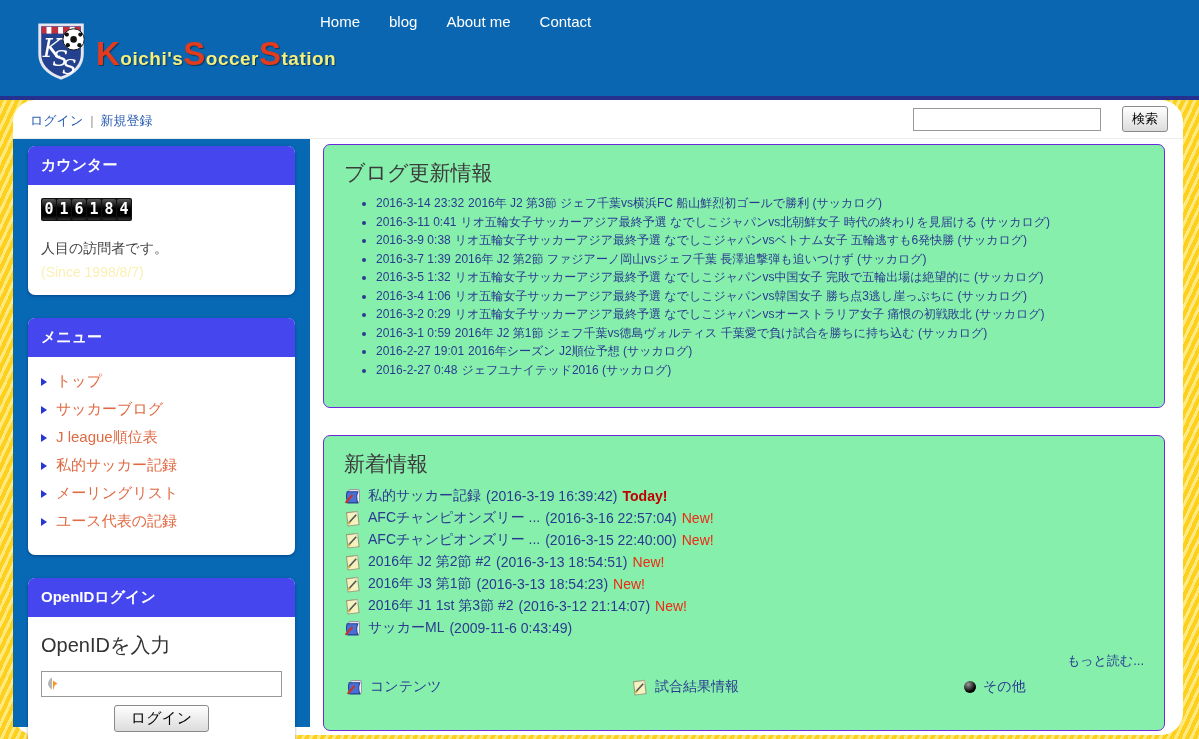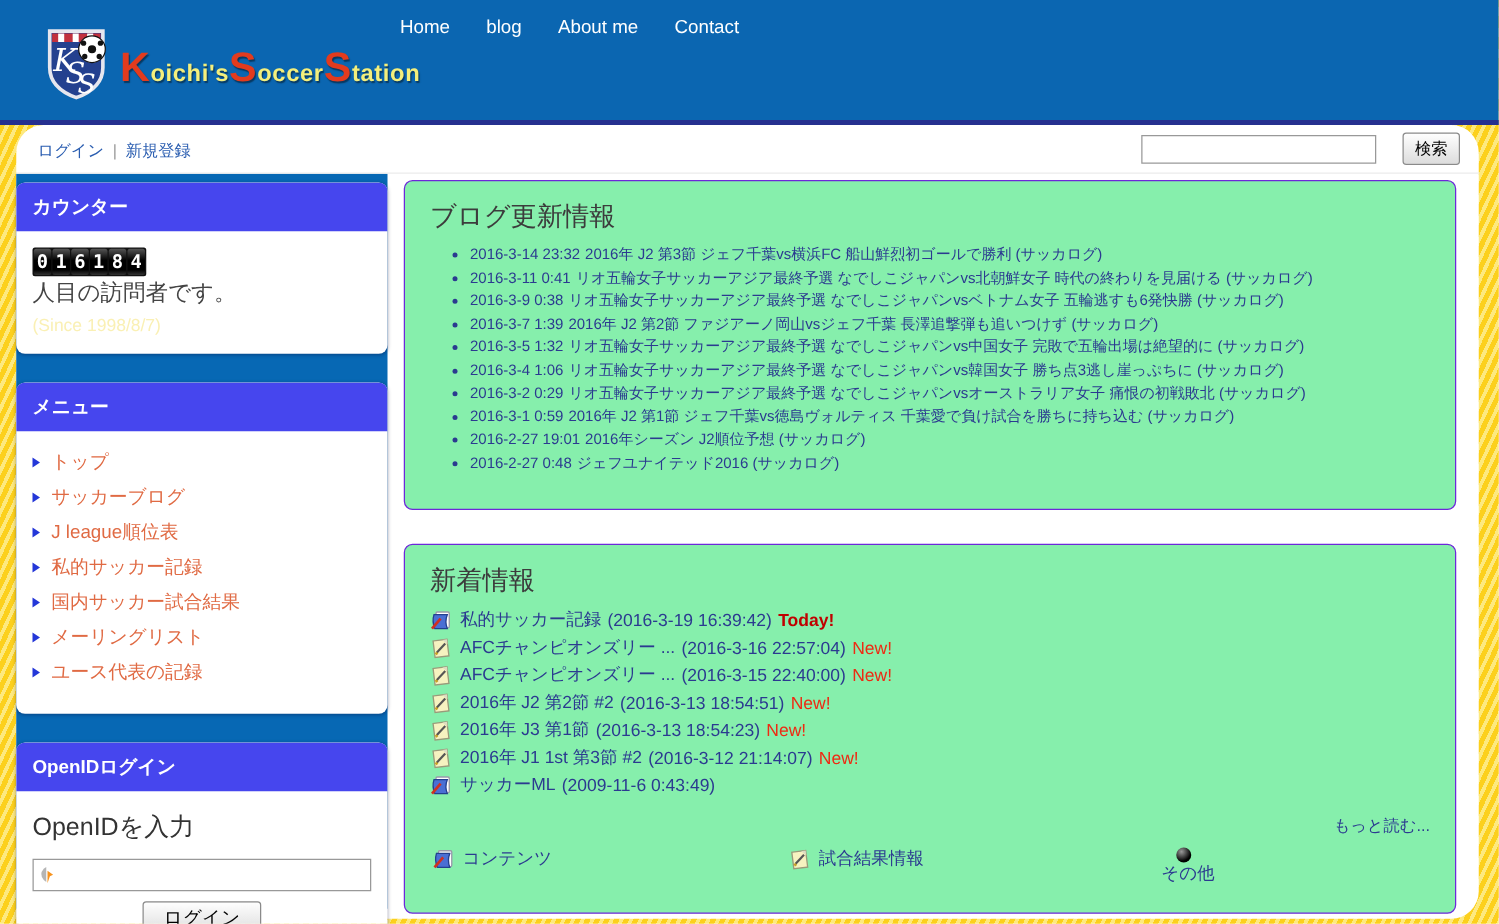--- a/index.html
+++ b/index.html
@@ -22,31 +22,31 @@
   .page { margin:0 16px 0 13px; background:#fff; height:635px;border-radius:22px; }
   .loginbar { height:39px; position:relative; border-bottom:1px solid #ececec; }
   .loginlinks { position:absolute; left:17px; top:12px; font-size:13px; }
   .loginlinks a { color:#2a5db0; text-decoration:none; cursor:pointer; }
   .loginlinks .sep { color:#999; margin:0 7px; }
   .search { position:absolute; right:15px; top:6px; display:flex; gap:21px; align-items:center; }
   .search input { width:188px; height:23px; border:1px solid #999; padding:2px 4px; font-size:13px; }
   .btn { border:1px solid #8a8a8a; background:linear-gradient(#fefefe,#dcdcdc); border-radius:3px; font-size:13px; padding:3px 9px; cursor:pointer; font-family:"Liberation Sans",sans-serif; }
   
   .content { display:flex; }
-  .sidebar { width:297px; min-width:297px; background:#0768b4; padding:7px 0 0; height:588px; }
+  .sidebar { width:297px; min-width:297px; background:#0768b4; padding:7px 15px 0; height:588px; }
   .main { flex:1; padding:5px 18px 0 13px; }
   
   .widget { background:#fff; border-radius:7px; margin-bottom:23px; overflow:hidden; box-shadow:0 1px 3px rgba(0,0,50,.35); }
   .widget-h { background:#4646ee; color:#fff; font-weight:bold; font-size:15px; padding:10px 13px; }
   .widget-b { padding:13px 13px 15px; }
   .digits { display:inline-flex; gap:1px; background:#111; padding:1px; border-radius:2px; }
   .digit { display:inline-block; width:14px; height:21px; background:linear-gradient(#555,#000 45%,#000 80%,#333);
            color:#fff; font-weight:bold; font-size:15px; text-align:center; line-height:21px;
            font-family:"DejaVu Sans Mono",monospace; border-radius:2px; }
-  .visitors { font-size:18px; color:#444; margin-top:1px; }
+  .visitors { font-size:14px; color:#444; margin-top:19px; }
   .since { font-size:14px; color:#faf0b4; margin-top:6px; }
   .menu-list { list-style:none; margin:2px 0 0; padding:0; }
   .menu-list li { margin:0 0 9px; display:flex; align-items:center; }
   .tri { width:0; height:0; border-left:6px solid #2437d8; border-top:4px solid transparent; border-bottom:4px solid transparent; margin-right:9px; }
   .menu-list a { color:#e06a43; font-size:15px; text-decoration:none; cursor:pointer; }
   .openid-label { font-size:20px; color:#333; margin:2px 0 12px; }
   .openid-field { position:relative; }
   .openid-field input { width:100%; height:26px; border:1px solid #999; padding:2px 4px 2px 20px; font-size:13px; }
   .openid-glyph { position:absolute; left:4px; top:5px; }
   .openid-btnrow { text-align:center; margin:8px 0 9px; }
@@ -64,21 +64,21 @@
   .ic.icon-book .svg-book { display:block; }
   .ic.icon-note .svg-note { display:block; }
   .news-name { cursor:pointer; }
   .news-date { margin-left:5px; }
   .badge { margin-left:5px; }
   .badge.badge-today { color:#c00000; font-weight:bold; }
   .badge.badge-new { color:#ee2a13; }
   .more { text-align:right; color:#2b3a90; font-size:13px; margin-top:13px; cursor:pointer; }
   .legend { position:relative; height:24px; margin-top:8px; font-size:14px; color:#2b3a90; }
   .legend .lg { position:absolute; top:0; display:flex; align-items:center; }
-  .lg1 { left:2px; } .lg2 { left:287px; } .lg3 { left:585px;flex-direction:column; }
+  .lg1 { left:2px; } .lg2 { left:287px; } .lg3 { left:620px; }
   .sphere { width:12px; height:12px; border-radius:50%; background:radial-gradient(circle at 35% 28%, #999, #000 65%); margin-right:7px; }
   .stub { height:60px; margin-bottom:0; }
 </style>
 </head>
 <body>
 
 <div class="topbar">
   <div class="logo">
     <span>
       <svg width="58" height="62" viewBox="0 0 60 64">
@@ -162,24 +162,20 @@
               <li>
                 <span class="tri"></span>
                 <a>J league順位表</a>
               </li>
               <li>
                 <span class="tri"></span>
                 <a>私的サッカー記録</a>
               </li>
               <li>
                 <span class="tri"></span>
-                <a>国内サッカー試合結果</a>
-              </li>
-              <li>
-                <span class="tri"></span>
                 <a>メーリングリスト</a>
               </li>
               <li>
                 <span class="tri"></span>
                 <a>ユース代表の記録</a>
               </li>
             </ul>
         </div>
       </div>
 

